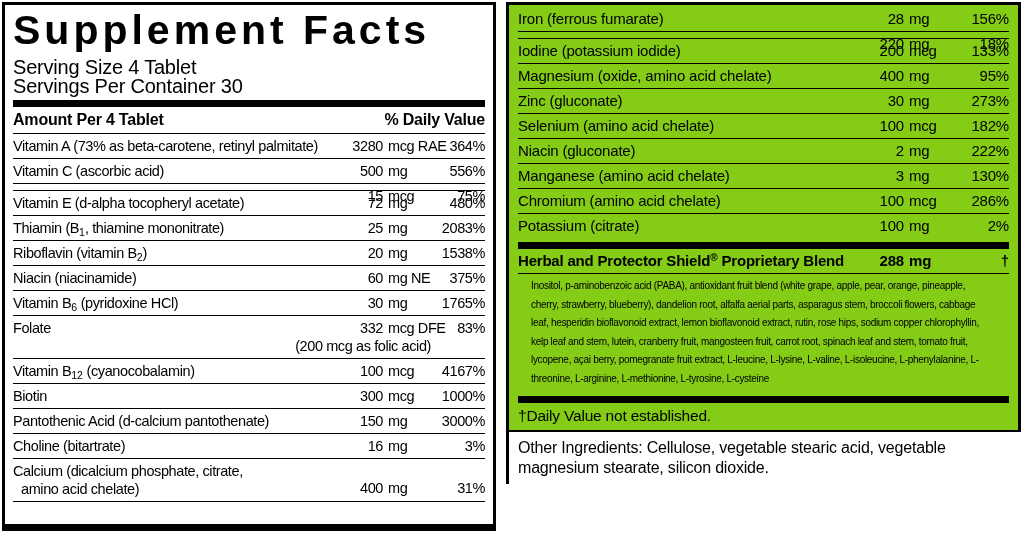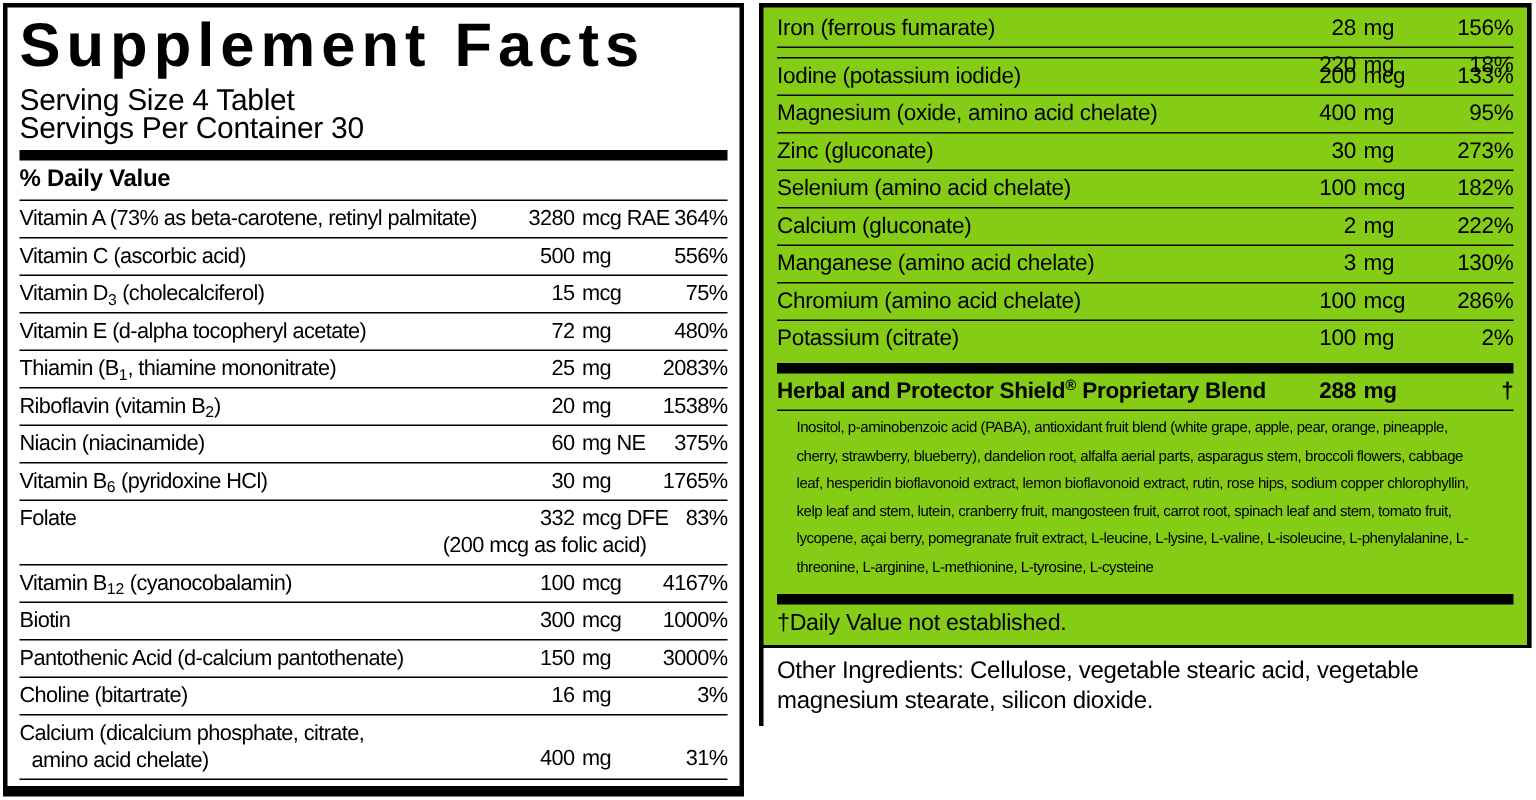--- a/index.html
+++ b/index.html
@@ -67,41 +67,41 @@
 <body>
 
 <div class="canvas">
 
   <div class="panel-left">
     <div class="sf-title">Supplement Facts</div>
     <div class="serving-line">Serving Size 4 Tablet</div>
     <div class="serving-line">Servings Per Container 30</div>
     <div class="thickbar"></div>
     <div class="colhead">
+      <span>Amount Per 4 Tablet</span>
       <span>% Daily Value</span>
     </div>
     <div id="left-rows">
         <div class="row">
           <span class="name">Vitamin A (73% as beta-carotene, retinyl palmitate)</span>
           <span class="amt">
             <span class="num">3280</span>
             <span class="unit">mcg RAE</span>
           </span>
           <span class="dv">364%</span>
         </div>
         <div class="row">
           <span class="name">Vitamin C (ascorbic acid)</span>
           <span class="amt">
             <span class="num">500</span>
             <span class="unit">mg</span>
           </span>
           <span class="dv">556%</span>
         </div>
         <div class="row">
-          <span class="name">Vitamin D<sub>3</sub> (cholecalciferol)</span>
           <span class="amt">
             <span class="num">15</span>
             <span class="unit">mcg</span>
           </span>
           <span class="dv">75%</span>
         </div>
         <div class="row">
           <span class="name">Vitamin E (d-alpha tocopheryl acetate)</span>
           <span class="amt">
             <span class="num">72</span>
@@ -238,21 +238,21 @@
           </div>
           <div class="row">
             <span class="name">Selenium (amino acid chelate)</span>
             <span class="amt">
               <span class="num">100</span>
               <span class="unit">mcg</span>
             </span>
             <span class="dv">182%</span>
           </div>
           <div class="row">
-            <span class="name">Calcium (gluconate)</span>
+            <span class="name">Niacin (gluconate)</span>
             <span class="amt">
               <span class="num">2</span>
               <span class="unit">mg</span>
             </span>
             <span class="dv">222%</span>
           </div>
           <div class="row">
             <span class="name">Manganese (amino acid chelate)</span>
             <span class="amt">
               <span class="num">3</span>

